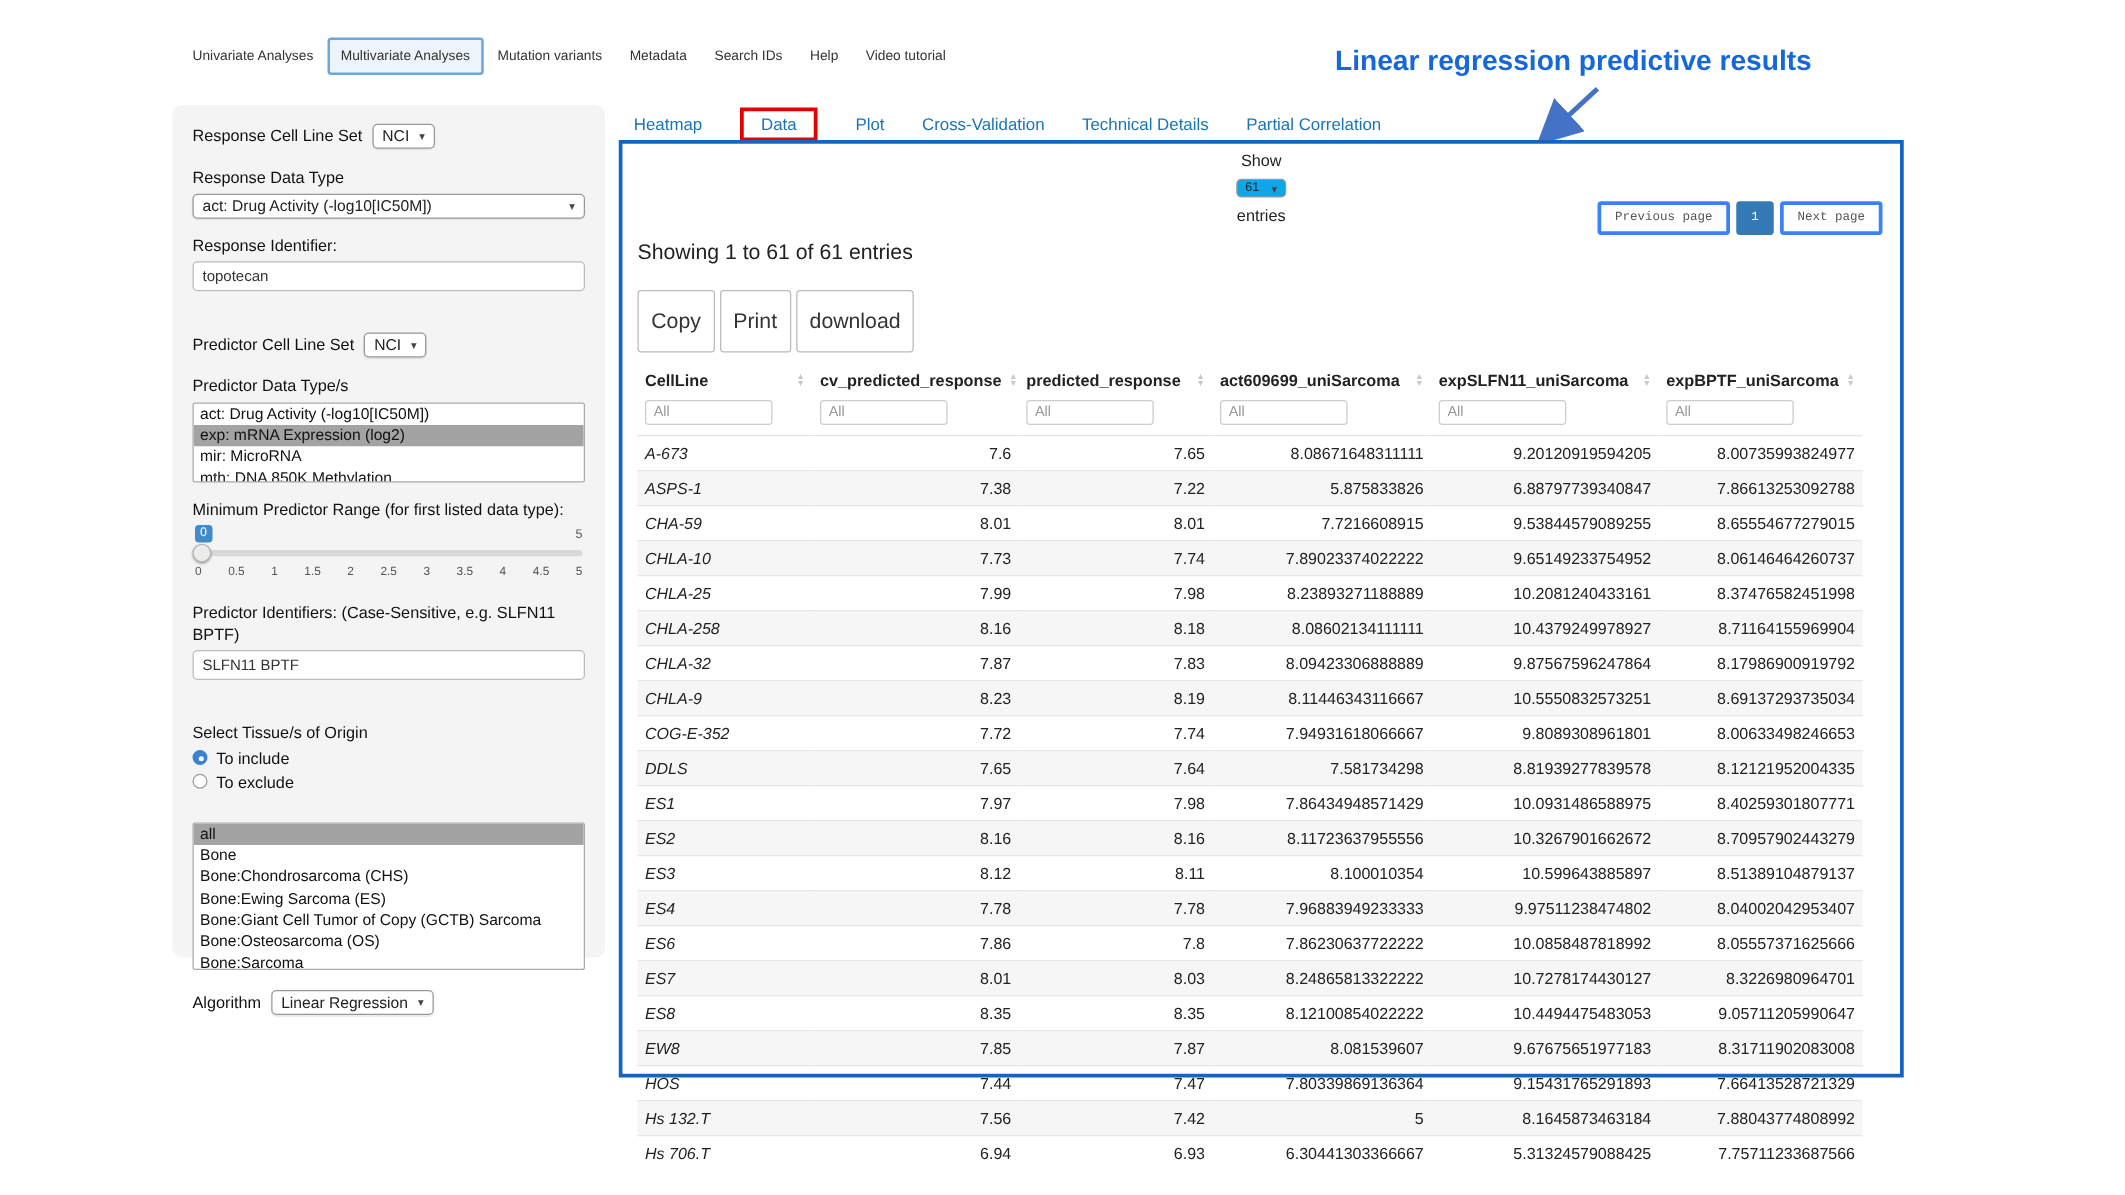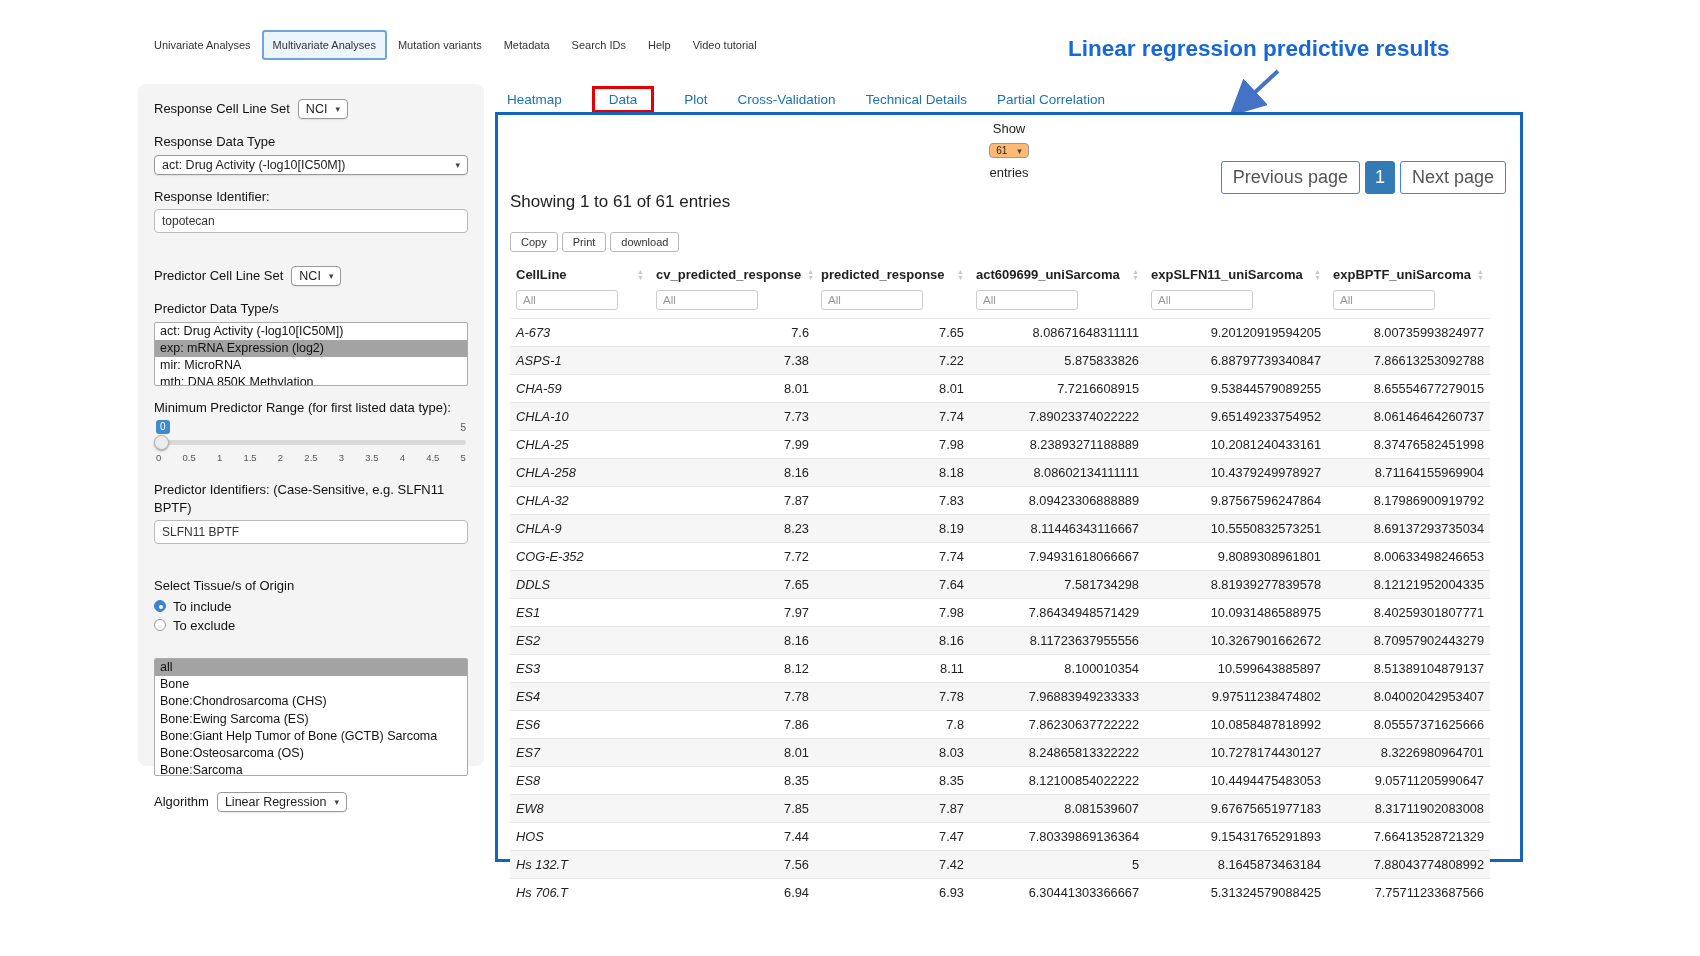--- a/index.html
+++ b/index.html
@@ -65,31 +65,31 @@
   .main-tabs { position:absolute; left:507px; top:86px; display:flex; align-items:center; gap:30px;
                font-size:13.5px; color:var(--tab-blue,#1a73b5); font-weight:500; }
   .main-tab { cursor:pointer; white-space:nowrap; }
   .main-tab.red-boxed { border:3px solid var(--highlight-red,#e60000); padding:3px 14px; }
 
   
   .panel { position:absolute; left:495px; top:112px; width:1028px; height:750px;
            border:3px solid var(--panel-border,#1565c0); background:#fff; padding:5px 12px 0; }
   .show-row { display:flex; align-items:center; gap:7px; font-size:13px; margin-top:1px;flex-direction:column; }
   .mini-select { border:1px solid #999; border-radius:4px; padding:1px 6px; font-size:10px;
-                 display:inline-flex; align-items:center; gap:10px; cursor:pointer; background:#fdba74; }
+                 display:inline-flex; align-items:center; gap:10px; cursor:pointer; background:#0ea5e9; }
   .showing-row { font-size:17px; margin-top:12px; color:#222; }
 
   .pagination { position:absolute; top:46px; right:14px; display:flex; align-items:center; gap:5px; }
-  .page-btn { border:1px solid #3b82f6; background:#fff; color:#555; padding:5px 11px; border-radius:3px;
-              font-size:18px; cursor:pointer; font-family:Liberation Sans, sans-serif; }
+  .page-btn { border:3px solid #3b82f6; background:#fff; color:#555; padding:5px 11px; border-radius:3px;
+              font-size:10px; cursor:pointer; font-family:Liberation Mono, monospace; }
   .page-btn.page-current { background:var(--page-active,#337ab7); border-color:var(--page-active,#337ab7);
                            color:#fff; min-width:27px; padding:5px 9px; }
 
   .export-row { margin-top:20px; display:flex; gap:4px; }
-  .btn-sm { border:1px solid #bbb; background:#fff; padding:3px 10px; font-size:11px; border-radius:3px;
+  .btn-sm { border:1px solid #bbb; background:#fff; padding:14px 10px; font-size:17px; border-radius:3px;
             color:#333; font-family:inherit; cursor:pointer; }
 
   table.results { border-collapse:collapse; table-layout:fixed; width:980px; margin-top:8px;
                   font-size:12.8px; color:#222; }
   col.c0{width:140px;} col.c1{width:165px;} col.c2{width:155px;} col.c3{width:175px;} col.c4{width:182px;} col.c5{width:163px;}
   th { text-align:left; padding:7px 6px 6px; font-weight:bold; white-space:nowrap; font-size:13px; }
   .th-wrap { display:flex; align-items:center; justify-content:space-between; }
   .sort-icon { display:inline-flex; flex-direction:column; margin-left:6px; color:#c9c9c9; cursor:pointer; }
   .sort-icon i { font-style:normal; font-size:7px; line-height:6px; }
   tr.filters th { padding:2px 6px 8px; }
@@ -212,21 +212,21 @@
       </label>
     </div>
 
     <div class="spacer12"></div>
 
     <div class="listbox tissue-list">
         <div class="opt selected">all</div>
         <div class="opt">Bone</div>
         <div class="opt">Bone:Chondrosarcoma (CHS)</div>
         <div class="opt">Bone:Ewing Sarcoma (ES)</div>
-        <div class="opt">Bone:Giant Help Tumor of Bone (GCTB) Sarcoma</div>
+        <div class="opt">Bone:Giant Cell Tumor of Copy (GCTB) Sarcoma</div>
         <div class="opt">Bone:Osteosarcoma (OS)</div>
         <div class="opt">Bone:Sarcoma</div>
       </div>
 
     <div class="row inline">
       <span class="lbl">Algorithm</span>
       <div class="select">
         <span>Linear Regression</span>
         <span class="chev">▾</span>
       </div>

